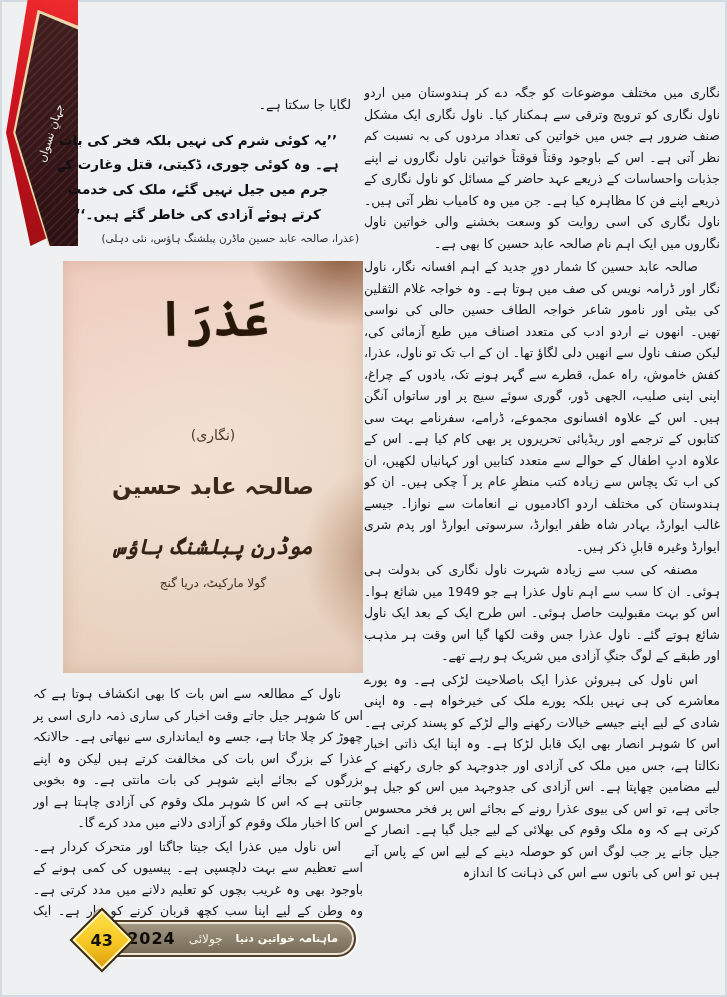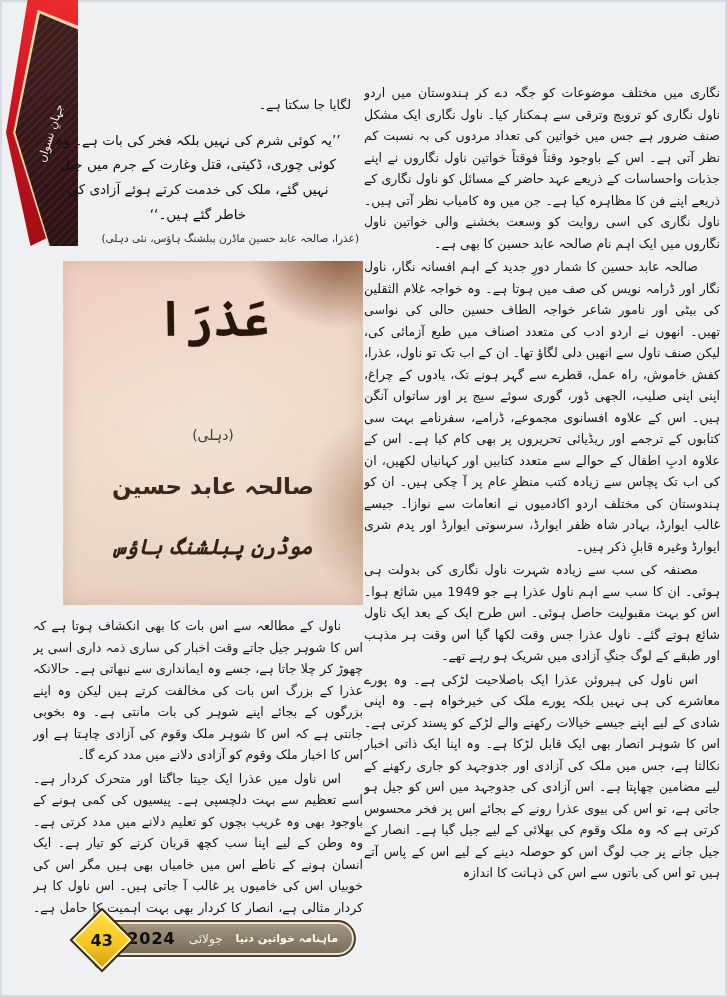--- a/index.html
+++ b/index.html
@@ -37,26 +37,26 @@
   
   .urdu{direction:rtl; text-align:justify; font-size:12.5px; line-height:1.72; color:#17171a;}
   .col-right{position:absolute; right:7px; top:82px; width:356px; height:832px; overflow:hidden;}
   .col-left{position:absolute; left:33px; top:82px; width:330px; height:836px; overflow:hidden;}
   .para{margin:0 0 2px 0; text-indent:22px;}
   .para.no-indent{text-indent:0;}
   
   .continuation{margin:12px; text-indent:0; text-align:right;}
   .pull-quote{
     margin:4px 18px 2px 18px; text-align:center;
-    font-size:13.5px; line-height:1.85; font-weight:normal; color:#101013;
+    font-size:13.5px; line-height:1.85; font-weight:bold; color:#101013;
   }
   .quote-attr{margin:2px 4px 14px 4px; text-align:right; font-size:10.5px; color:#2a2a2e; text-indent:0;}
   
   .cover{
-    position:relative; width:300px; height:344px; margin:4px 0 10px auto;
+    position:relative; width:300px; height:412px; margin:4px 0 10px auto;
     background:
       radial-gradient(150px 120px at 93% -2%, rgba(120,70,38,.85), rgba(120,70,38,0) 62%),
       radial-gradient(110px 150px at 102% 72%, rgba(146,94,52,.45), rgba(146,94,52,0) 60%),
       radial-gradient(420px 300px at 45% 48%, rgba(255,255,255,.30), rgba(255,255,255,0) 70%),
       linear-gradient(160deg,#f0cdc0 0%,#ecd4c0 45%,#e6cfbe 100%);
     box-shadow:inset 0 0 18px rgba(160,110,80,.25);
   }
   .cover *{position:absolute; left:0; right:0; text-align:center; direction:rtl; color:#33231a;}
   .cover .title{top:16px; font-family:"DejaVu Serif", serif; font-size:48px; font-weight:bold; color:#261708; text-shadow:0 0 1px rgba(60,30,10,.4);}
   .cover .subtitle{top:162px; font-size:14px; color:#4a382a;}
@@ -113,23 +113,24 @@
     <p class="para">اس ناول کی ہیروئن عذرا ایک باصلاحیت لڑکی ہے۔ وہ پورے معاشرے کی ہی نہیں بلکہ پورے ملک کی خیرخواہ ہے۔ وہ اپنی شادی کے لیے اپنے جیسے خیالات رکھنے والے لڑکے کو پسند کرتی ہے۔ اس کا شوہر انصار بھی ایک قابل لڑکا ہے۔ وہ اپنا ایک ذاتی اخبار نکالتا ہے، جس میں ملک کی آزادی اور جدوجہد کو جاری رکھنے کے لیے مضامین چھاپتا ہے۔ اس آزادی کی جدوجہد میں اس کو جیل ہو جاتی ہے، تو اس کی بیوی عذرا رونے کے بجائے اس پر فخر محسوس کرتی ہے کہ وہ ملک وقوم کی بھلائی کے لیے جیل گیا ہے۔ انصار کے جیل جانے پر جب لوگ اس کو حوصلہ دینے کے لیے اس کے پاس آتے ہیں تو اس کی باتوں سے اس کی ذہانت کا اندازہ</p>
   </div>
 
   <div class="col-left urdu">
     <p class="continuation">لگایا جا سکتا ہے۔</p>
     <p class="pull-quote">’’یہ کوئی شرم کی نہیں بلکہ فخر کی بات ہے۔ وہ کوئی چوری، ڈکیتی، قتل وغارت کے جرم میں جیل نہیں گئے، ملک کی خدمت کرتے ہوئے آزادی کی خاطر گئے ہیں۔‘‘</p>
     <p class="quote-attr">(عذرا، صالحہ عابد حسین ماڈرن پبلشنگ ہاؤس، نئی دہلی)</p>
 
     <div class="cover">
       <div class="title">عَذرَا</div>
-      <div class="subtitle">(دہلی)</div>
+      <div class="subtitle">(نگاری)</div>
       <div class="author">صالحہ عابد حسین</div>
       <div class="publisher">موڈرن پبلشنگ ہاؤس</div>
+      <div class="address">گولا مارکیٹ، دریا گنج</div>
     </div>
 
     <p class="para">ناول کے مطالعہ سے اس بات کا بھی انکشاف ہوتا ہے کہ اس کا شوہر جیل جاتے وقت اخبار کی ساری ذمہ داری اسی پر چھوڑ کر چلا جاتا ہے، جسے وہ ایمانداری سے نبھاتی ہے۔ حالانکہ عذرا کے بزرگ اس بات کی مخالفت کرتے ہیں لیکن وہ اپنے بزرگوں کے بجائے اپنے شوہر کی بات مانتی ہے۔ وہ بخوبی جانتی ہے کہ اس کا شوہر ملک وقوم کی آزادی چاہتا ہے اور اس کا اخبار ملک وقوم کو آزادی دلانے میں مدد کرے گا۔</p>
     <p class="para">اس ناول میں عذرا ایک جیتا جاگتا اور متحرک کردار ہے۔ اسے تعظیم سے بہت دلچسپی ہے۔ پیسیوں کی کمی ہونے کے باوجود بھی وہ غریب بچوں کو تعلیم دلانے میں مدد کرتی ہے۔ وہ وطن کے لیے اپنا سب کچھ قربان کرنے کو تیار ہے۔ ایک انسان ہونے کے ناطے اس میں خامیاں بھی ہیں مگر اس کی خوبیاں اس کی خامیوں پر غالب آ جاتی ہیں۔ اس ناول کا ہر کردار مثالی ہے، انصار کا کردار بھی بہت اہمیت کا حامل ہے۔ وہ ایک خوش مزاج اور با اخلاق انسان ہے، اپنے اصولوں کا پابند ہے، وہ اپنی بیوی کو</p>
   </div>
 
   <div class="footer">
     <div class="pill">
       <span class="magazine">ماہنامہ خواتین دنیا</span>
       <span class="month">جولائی</span>

